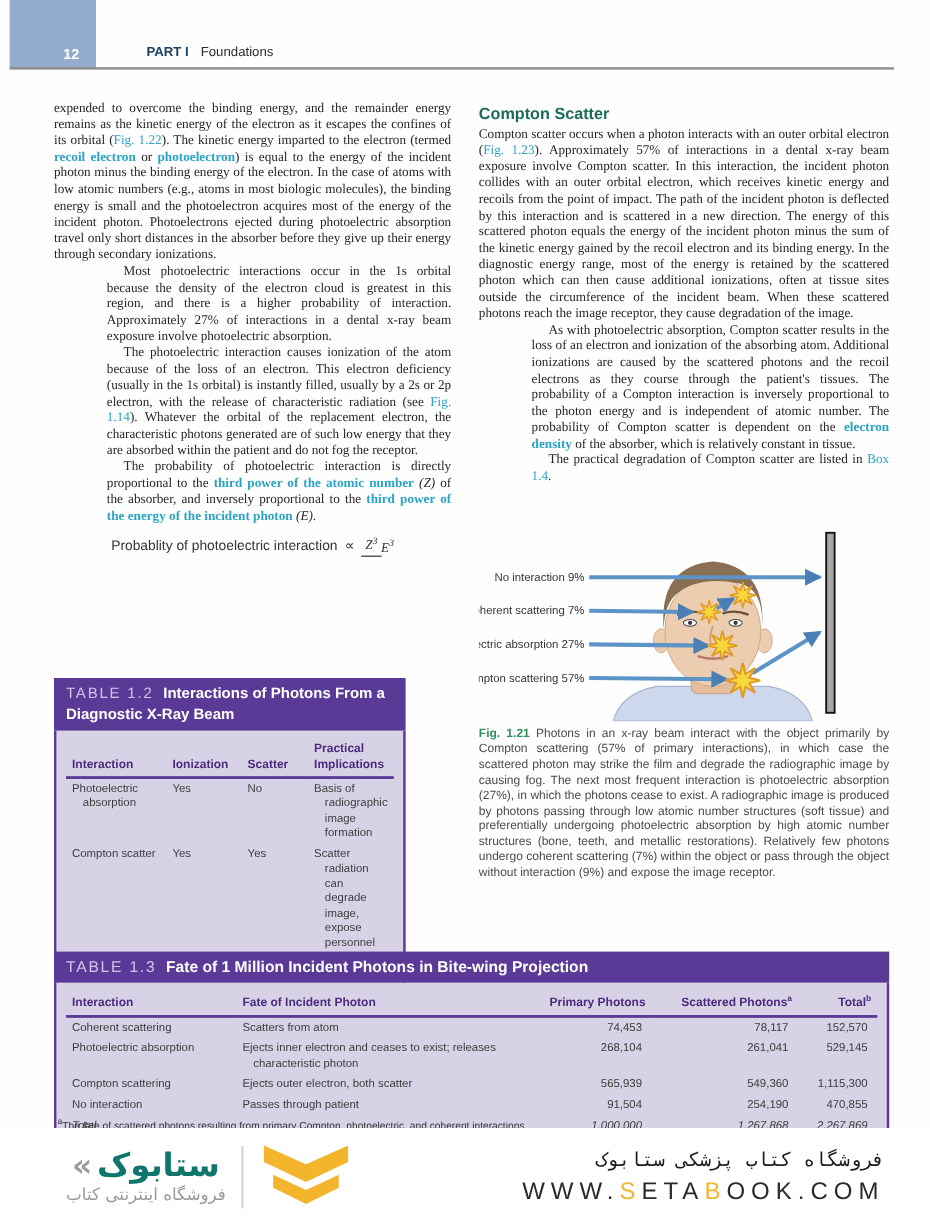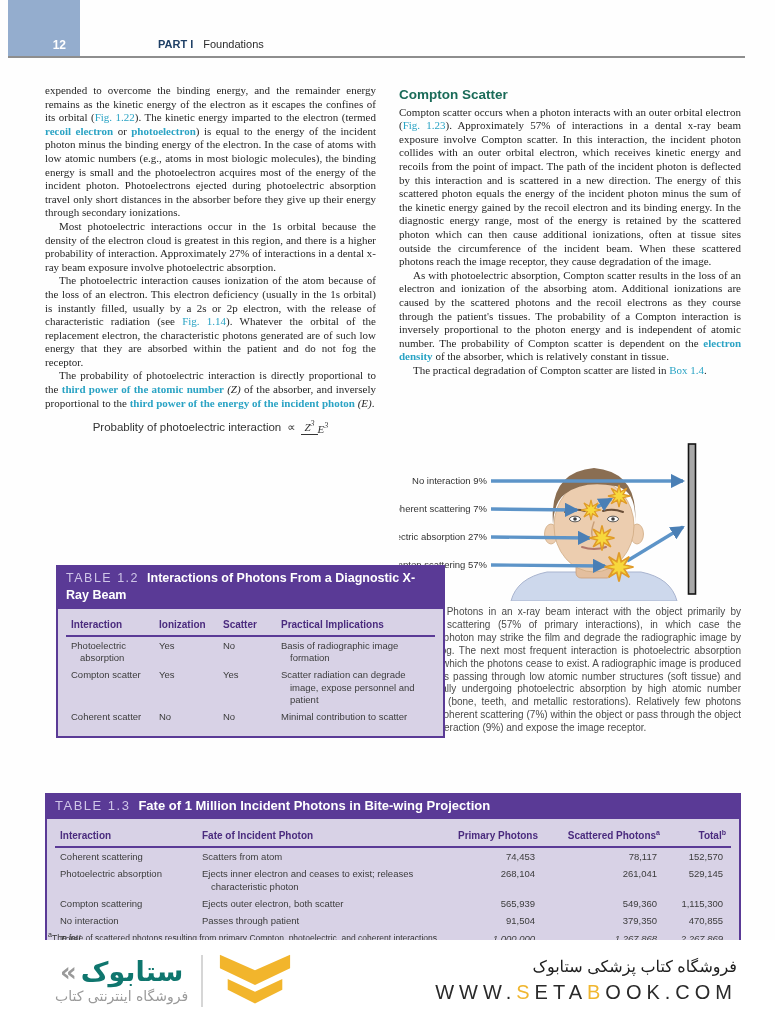--- a/index.html
+++ b/index.html
@@ -2,31 +2,31 @@
 <html><head>
 <meta charset="utf-8">
 <style>
   * { margin:0; padding:0; box-sizing:border-box; }
   body { background:#ffffff; font-family:"Liberation Serif", serif; }
   .page { position:relative; width:775px; height:1021px; background:#fefefe; overflow:hidden; }
 
   
   .page-num-box { position:absolute; left:8px; top:0; width:72px; height:57px; background:#94adce; }
   .page-num { position:absolute; right:14px; bottom:5px; color:#fff; font-family:"Liberation Sans",sans-serif; font-weight:bold; font-size:12px; }
-  .running-head { position:absolute; left:122px; top:38px; font-family:"Liberation Sans",sans-serif; font-size:11px;margin-left:36px; }
+  .running-head { position:absolute; left:122px; top:38px; font-family:"Liberation Sans",sans-serif; font-size:11px; }
   .running-head .part { color:#1f4066; font-weight:bold; margin-right:10px; }
   .running-head .title { color:#2b2b2b; }
   .header-rule { position:absolute; left:8px; top:56px; width:737px; height:2px; background:#8e8e8e; }
 
   
   .col { position:absolute; font-size:11px; line-height:13.6px; color:#262626; text-align:justify; }
   .col-left  { left:45px;  top:84px; width:331px; }
   .col-right { left:399px; top:88px; width:342px; }
   .para { margin:0; }
-  .indent { text-indent:14px; }
+  .indent { text-indent:14px;margin-left:44px; }
   .seg-link { color:#2aa3c4; cursor:pointer; }
   .seg-term { color:#2aa3c4; font-weight:bold; }
   .seg-em { font-style:italic; }
   .seg-figlabel { color:#2f8f5a; font-weight:bold; }
   .section-heading { font-family:"Liberation Sans",sans-serif; font-weight:bold; font-size:13.5px; color:#1a6b58; margin-bottom:4px; text-align:left; }
 
   
   .formula { display:flex; justify-content:center; align-items:center; gap:6px; margin:10px 0 9px 0;
              font-family:"Liberation Sans",sans-serif; font-size:11.5px; color:#333; text-indent:0; }
   .frac { display:inline-flex; flex-direction:row; align-items:center; line-height:1.05;
@@ -42,21 +42,21 @@
                  color:#4a4a4a; text-align:justify; }
 
   
   .tbl { position:absolute; font-family:"Liberation Sans",sans-serif; }
   .tbl-titlebar { background:#5a3a96; color:#fff; font-weight:bold; font-size:12.5px; line-height:1.32; padding:5px 10px 6px 10px; }
   .tbl-label { color:#cfc6e8; letter-spacing:1.5px; margin-right:8px; font-weight:normal; }
   .tbl-bodywrap { background:#d8d2e6; border:2px solid #5a3a96; border-top:none; padding:6px 8px 10px 8px; }
   .tbl table { border-collapse:collapse; width:100%; }
   .tbl th { text-align:left; font-size:10px; color:#4a2b7e; padding:4px 5px 3px 5px; border-bottom:2px solid #5a3a96; vertical-align:bottom; line-height:1.25; }
   .tbl td { font-size:9.5px; color:#3c3c3c; padding:3px 5px 2px 14px; text-indent:-9px; vertical-align:top; line-height:1.3; }
-  .t12 { left:56px; top:565px; width:389px; }
+  .t12 { left:45px; top:565px; width:293px; }
   .t13 { left:45px; top:793px; width:696px; }
   .t13 .tbl-titlebar { font-size:13px; padding:4px 10px 5px 10px; }
   .num-col { text-align:right; }
   th.num-col { text-align:right; }
   td.num-col { text-indent:0; padding-right:8px; }
   .total-row td { font-style:italic; }
   .tbl sup { font-size:7px; vertical-align:super; }
   .t13-footnote { position:absolute; left:48px; top:931px; width:690px; z-index:1;
                   font-family:"Liberation Sans",sans-serif; font-size:8.5px; color:#333; }
 
@@ -64,21 +64,21 @@
   .footer { position:absolute; left:0; top:940px; width:775px; height:81px; background:#ffffff; z-index:5;
             display:flex; align-items:center; justify-content:space-between; padding:0 38px 0 55px; }
   .brand { display:flex; align-items:center; gap:13px; }
   .wordmark { display:flex; flex-direction:column; align-items:center; }
   .wordmark-row { display:flex; align-items:center; gap:4px; }
   .guillemet { color:#9a9a9a; font-size:26px; font-weight:bold; font-family:"DejaVu Sans",sans-serif; line-height:1; }
   .brand-fa { color:#0f766e; font-size:27px; font-weight:bold; font-family:"DejaVu Sans",sans-serif; line-height:1.1; }
   .brand-sub { color:#9a9a9a; font-size:14px; font-family:"DejaVu Sans",sans-serif; margin-top:2px; }
   .brand-divider { width:2px; height:52px; background:#d6d6d6; }
   .footer-right { display:flex; flex-direction:column; align-items:flex-end; gap:5px; }
-  .store-line { font-family:Liberation Sans, sans-serif; font-size:16px; color:#1d1d1d; }
+  .store-line { font-family:Liberation Mono, monospace; font-size:16px; color:#1d1d1d; }
   .url-line { font-family:"Liberation Sans",sans-serif; font-weight:normal; font-size:20px; letter-spacing:5px; color:#2a2a2a; }
   .url-line .seg-accent { color:#f0b62f; }
 </style>
 </head>
 <body>
 
 <div class="page">
 
   <div class="page-num-box">
     <span class="page-num">12</span>
@@ -235,21 +235,21 @@
             <td>Compton scattering</td>
             <td>Ejects outer electron, both scatter</td>
             <td class="num-col">565,939</td>
             <td class="num-col">549,360</td>
             <td class="num-col">1,115,300</td>
           </tr>
           <tr>
             <td>No interaction</td>
             <td>Passes through patient</td>
             <td class="num-col">91,504</td>
-            <td class="num-col">379,350</td>
+            <td class="num-col">254,190</td>
             <td class="num-col">470,855</td>
           </tr>
           <tr class="total-row">
             <td>Total</td>
             <td></td>
             <td class="num-col">1,000,000</td>
             <td class="num-col">1,267,868</td>
             <td class="num-col">2,267,869</td>
           </tr>
         </tbody>

